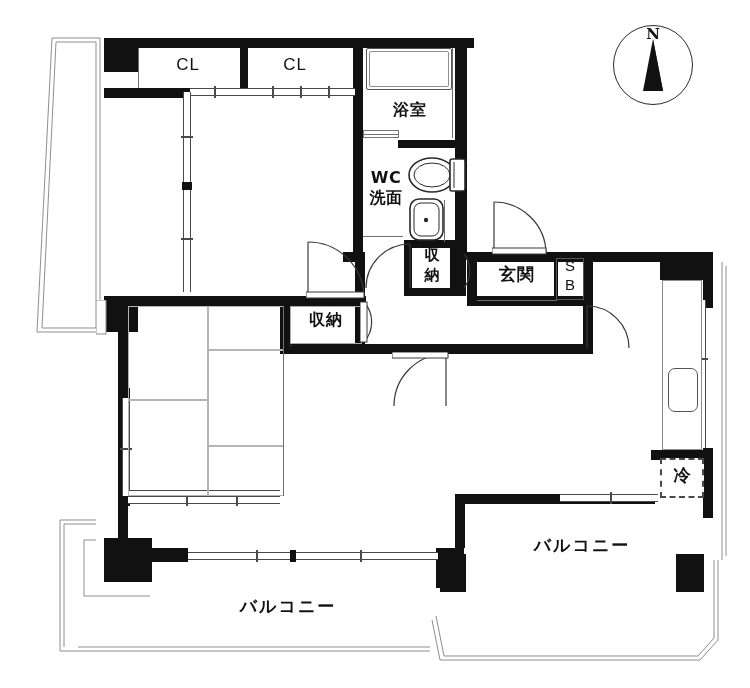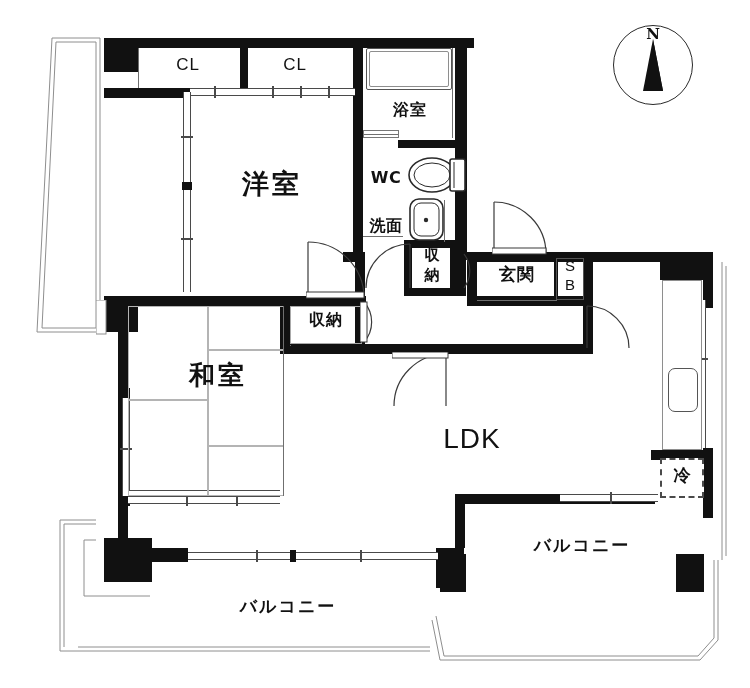--- a/index.html
+++ b/index.html
@@ -245,40 +245,37 @@
   </svg>
 
   <svg width="30" height="40" style="position:absolute;left:96px;top:300px;">
     <rect x="0" y="0" width="10" height="34" fill="#fff" stroke="#8e8e8e" stroke-width="1"></rect>
   </svg>
 
   <div class="lbl lat" style="left:158px;top:56px;width:60px;font-size:17px;letter-spacing:1px;">CL</div>
 
   <div class="lbl lat" style="left:265px;top:56px;width:60px;font-size:17px;letter-spacing:1px;">CL</div>
 
-  <div class="lbl jp" style="left:212px;top:170px;width:120px;font-size:27px;letter-spacing:3px;">洋室</div>
 
   <div class="lbl jp" style="left:370px;top:102px;width:80px;font-size:16px;letter-spacing:1px;">浴室</div>
 
   <div class="lbl jp" style="left:358px;top:170px;width:56px;font-size:16px;letter-spacing:0.5px;">WC</div>
-  <div class="lbl jp" style="left:358px;top:190px;width:56px;font-size:16px;letter-spacing:0.5px;margin-top:28px;">洗面</div>
+  <div class="lbl jp" style="left:358px;top:190px;width:56px;font-size:16px;letter-spacing:0.5px;">洗面</div>
 
   <div class="lbl jp" style="left:414px;top:248px;width:36px;font-size:15px;">収</div>
   <div class="lbl jp" style="left:414px;top:268px;width:36px;font-size:15px;">納</div>
 
   <div class="lbl jp" style="left:292px;top:312px;width:68px;font-size:16px;letter-spacing:1px;">収納</div>
 
   <div class="lbl jp" style="left:482px;top:266px;width:70px;font-size:17px;letter-spacing:1px;">玄関</div>
 
   <div class="lbl lat" style="left:558px;top:258px;width:24px;font-size:15px;">S</div>
   <div class="lbl lat" style="left:558px;top:277px;width:24px;font-size:15px;">B</div>
 
-  <div class="lbl jp" style="left:168px;top:362px;width:100px;font-size:26px;letter-spacing:3px;">和室</div>
-
-  <div class="lbl lat" style="left:422px;top:424px;width:100px;font-size:28px;letter-spacing:1px;">LDK</div>
+
 
   <div class="lbl jp" style="left:218px;top:598px;width:140px;font-size:17px;letter-spacing:2px;">バルコニー</div>
 
   <div class="lbl jp" style="left:512px;top:537px;width:140px;font-size:17px;letter-spacing:2px;">バルコニー</div>
 
   <div class="lbl jp" style="left:662px;top:467px;width:40px;font-size:17px;">冷</div>
 
   <div id="compass">
     <div class="ring"></div>
     <svg class="nsvg" width="80" height="80">

